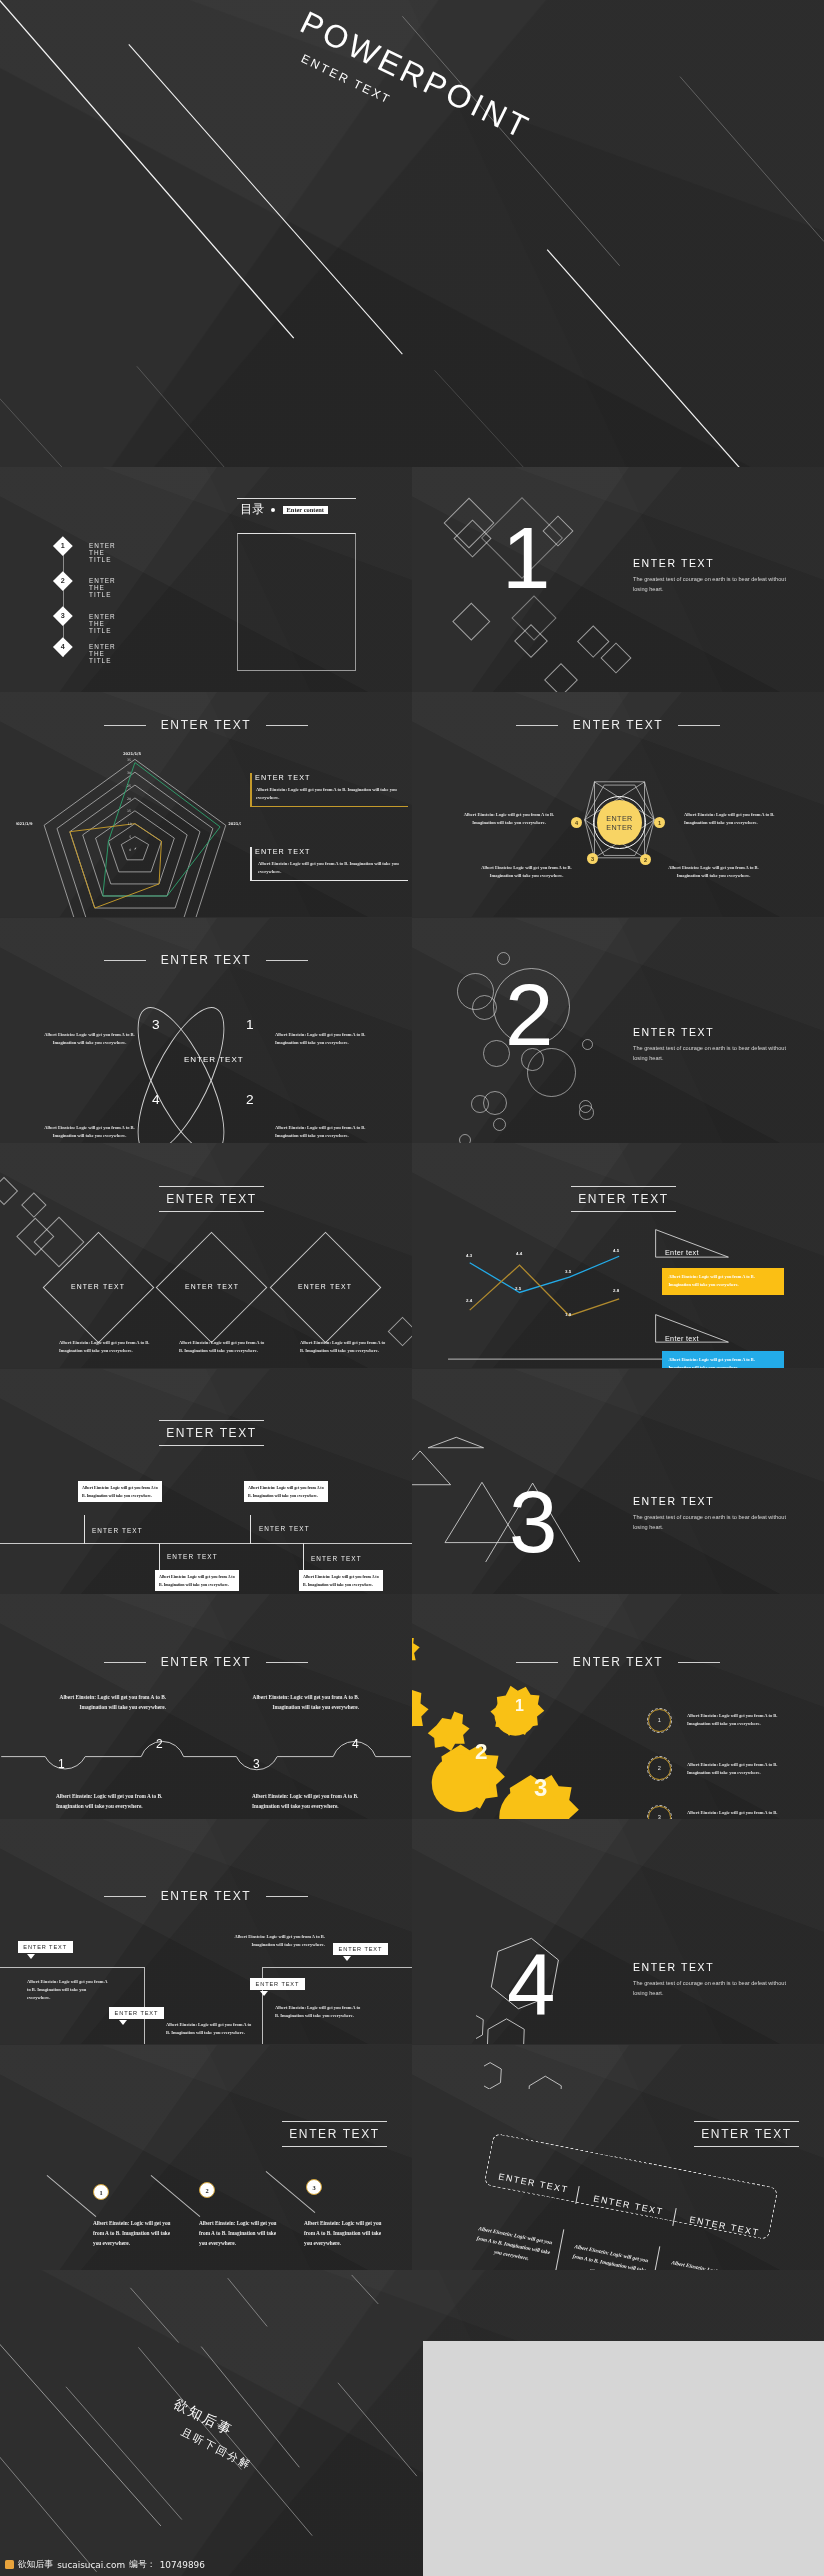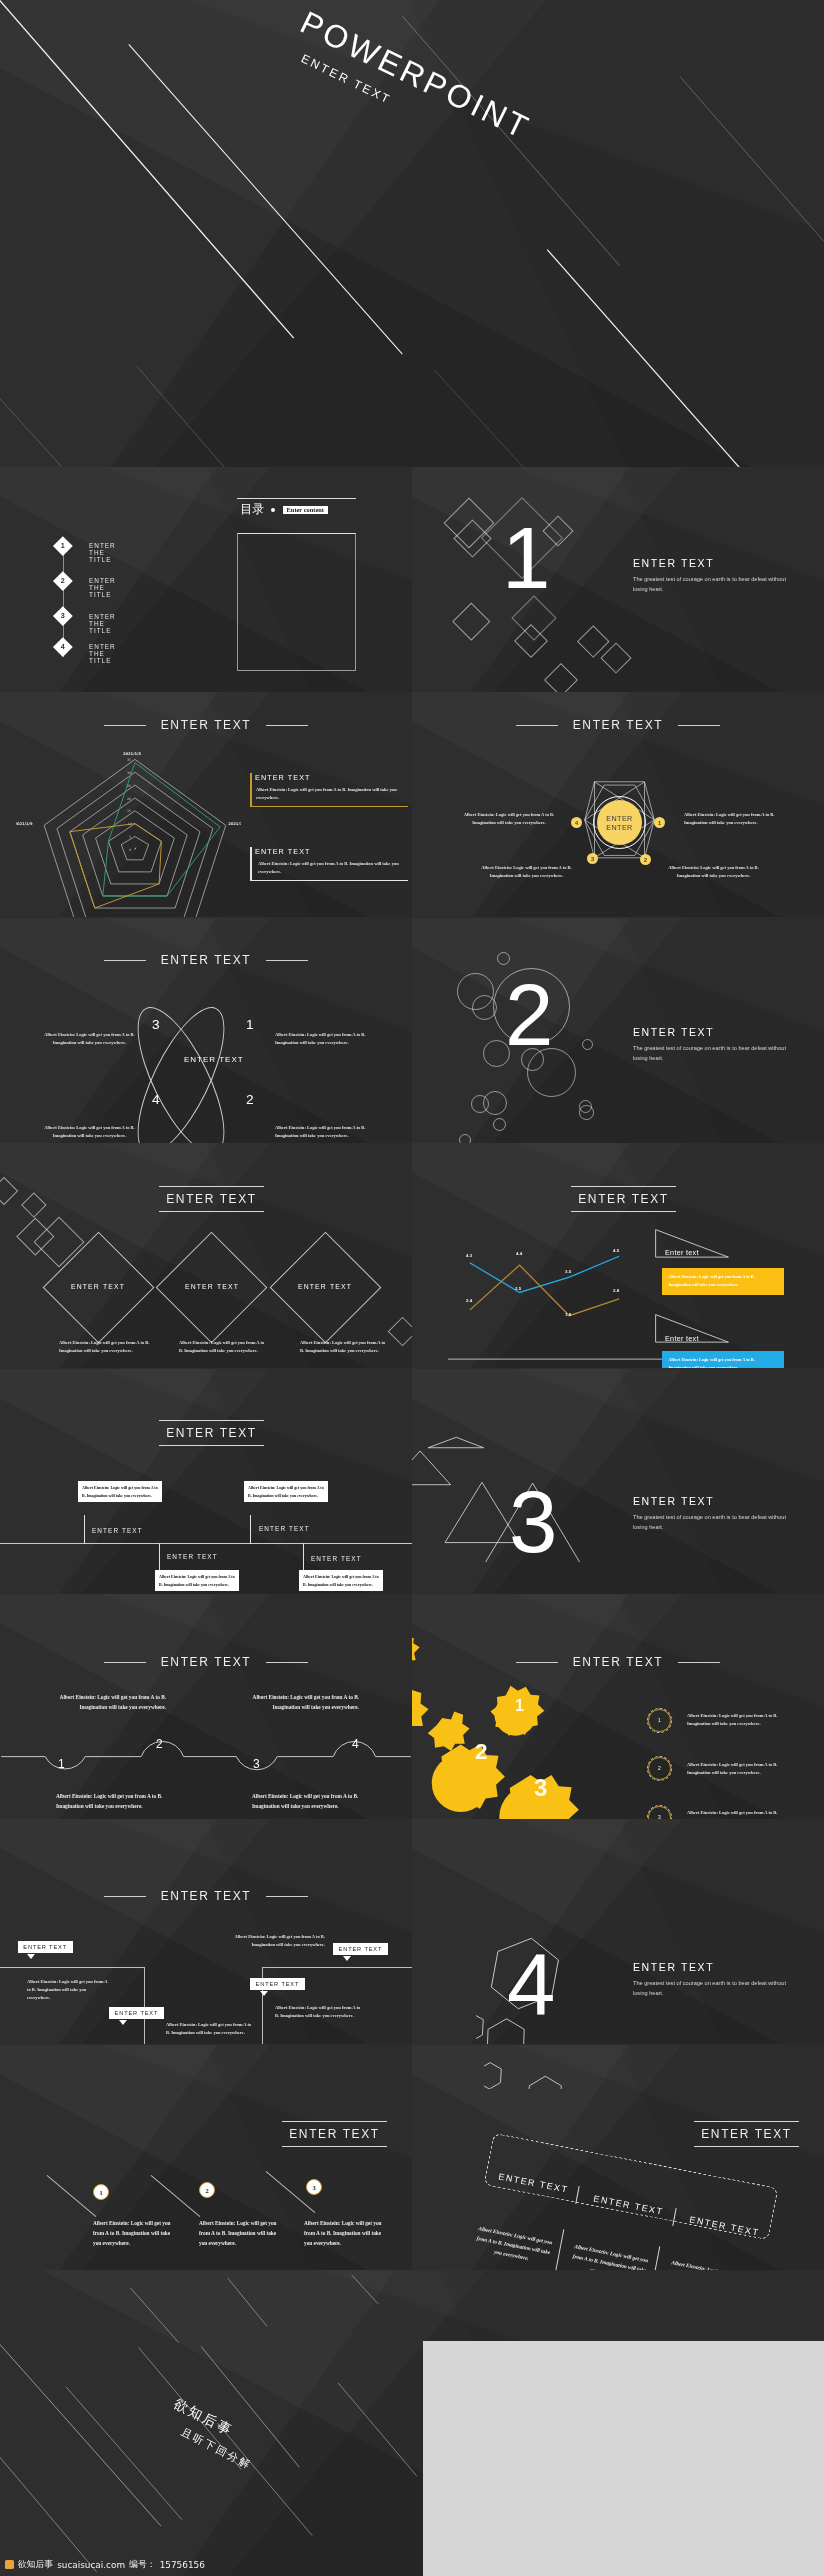--- a/index.html
+++ b/index.html
@@ -640,18 +640,18 @@
     <div class="cn" style="left:165px;top:145px">
       <div class="l1">欲知后事</div>
       <div class="l2">且听下回分解</div>
     </div>
     <div class="grayblk" style="left:423px;top:71px;width:402px;height:235px"></div>
     <div class="watermark">
       <span class="wm-badge"></span>
       <span>欲知后事</span>
       <span>sucaisucai.com</span>
       <span>编号：</span>
-      <span>15756156</span>
+      <span>10749896</span>
     </div>
   </div>
 
 </div>
 
 
 </body></html>

